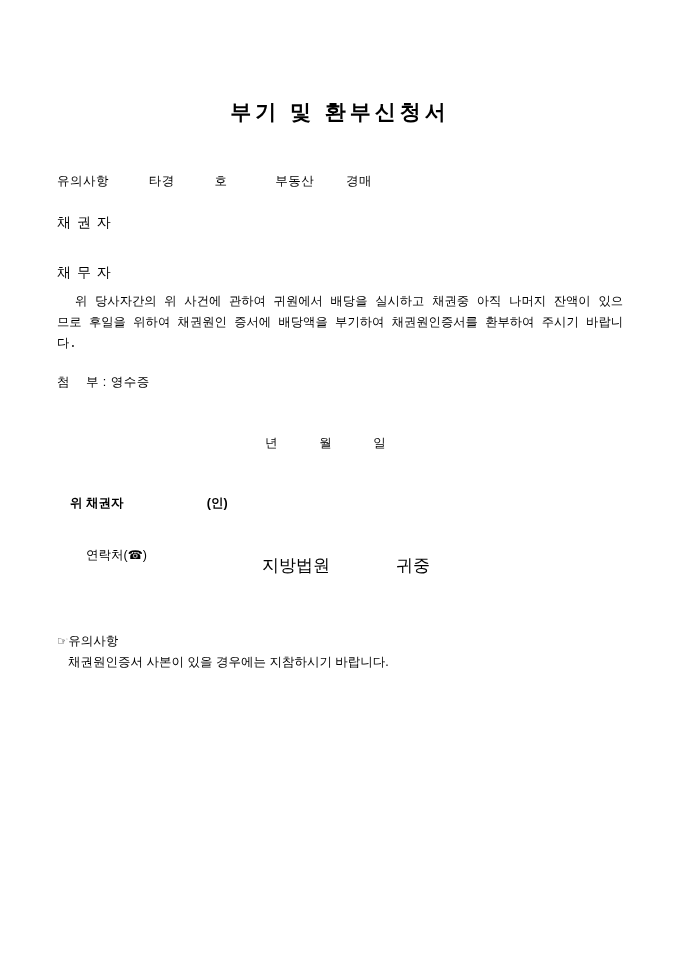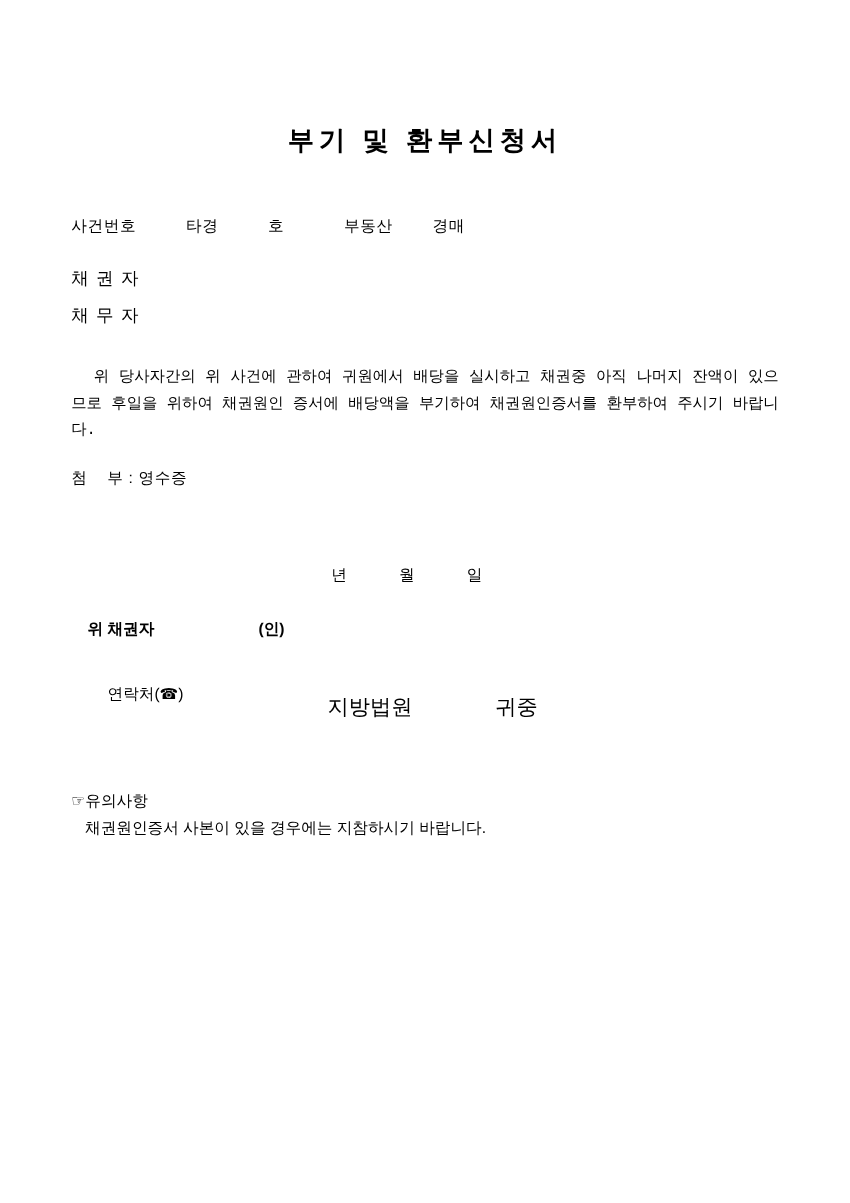--- a/index.html
+++ b/index.html
@@ -42,21 +42,21 @@
     white-space: pre;
   }
   .party-line {
     position: absolute;
     left: 57px;
     font-size: 14px;
     letter-spacing: 1px;
     white-space: pre;
   }
   .party-creditor { top: 214px; }
-  .party-debtor  { top: 244px; }
+  .party-debtor  { top: 264px; }
 
   .body-para {
     position: absolute;
     left: 57px;
     top: 292px;
     width: 566px;
     font-size: 12.3px;
     line-height: 21px;
     text-align: justify;
     text-justify: inter-ideograph;
@@ -74,21 +74,20 @@
     font-size: 12.5px;
     letter-spacing: 0.5px;
     white-space: pre;
   }
   .date-line {
     position: absolute;
     left: 265px;
     top: 435px;
     font-size: 12.5px;
     white-space: pre;
-    margin-top: 17px;
   }
   .sign-creditor {
     position: absolute;
     left: 70px;
     top: 495px;
     font-size: 12.5px;
     white-space: pre;
     font-weight: bold;
   }
   .sign-contact {
@@ -125,21 +124,21 @@
     line-height: 1;
   }
 </style>
 </head>
 <body>
 
 <div class="page">
 
   <div class="doc-title">부기 및 환부신청서</div>
 
-  <div class="case-line">사건번호          타경          호            부동산        경매</div>
+  <div class="case-line">유의사항          타경          호            부동산        경매</div>
 
   <div class="party-line party-creditor">채 권 자</div>
 
   <div class="party-line party-debtor">채 무 자</div>
 
   <div class="body-para"><span class="indent"></span><span>위 당사자간의 위 사건에 관하여 귀원에서 배당을 실시하고 채권중 아직 나머지 잔액이 있으므로 후일을 위하여 채권원인 증서에 배당액을 부기하여 채권원인증서를 환부하여 주시기 바랍니다.</span></div>
 
   <div class="attach-line">첨    부 : 영수증</div>
 
   <div class="date-line">년            월            일</div>

